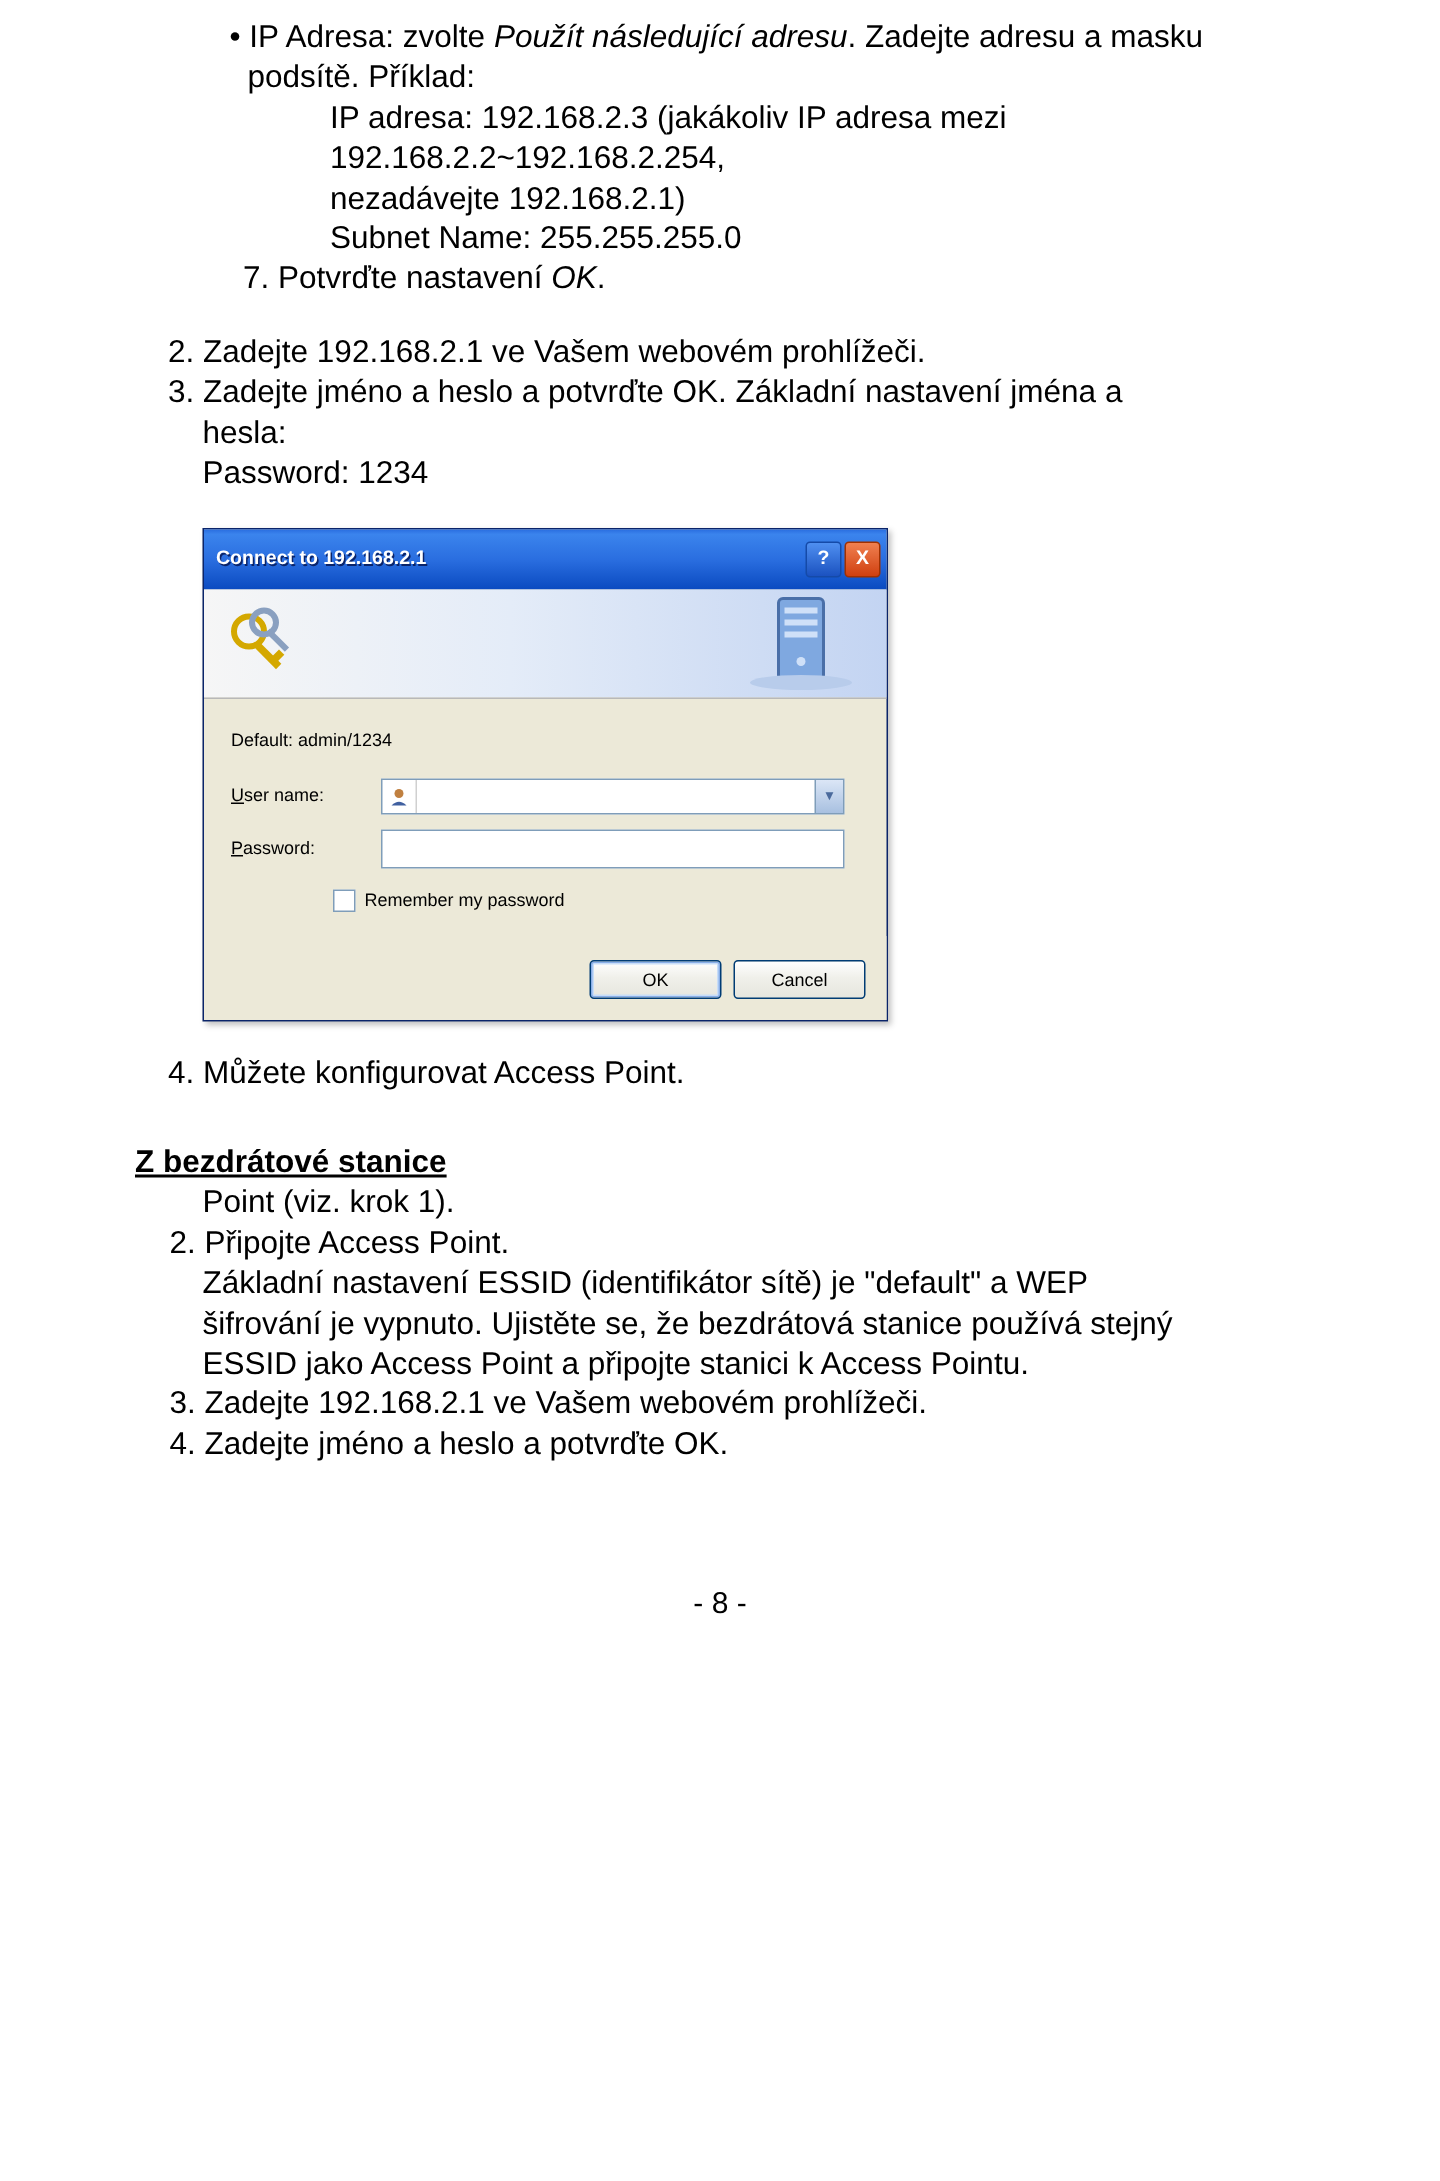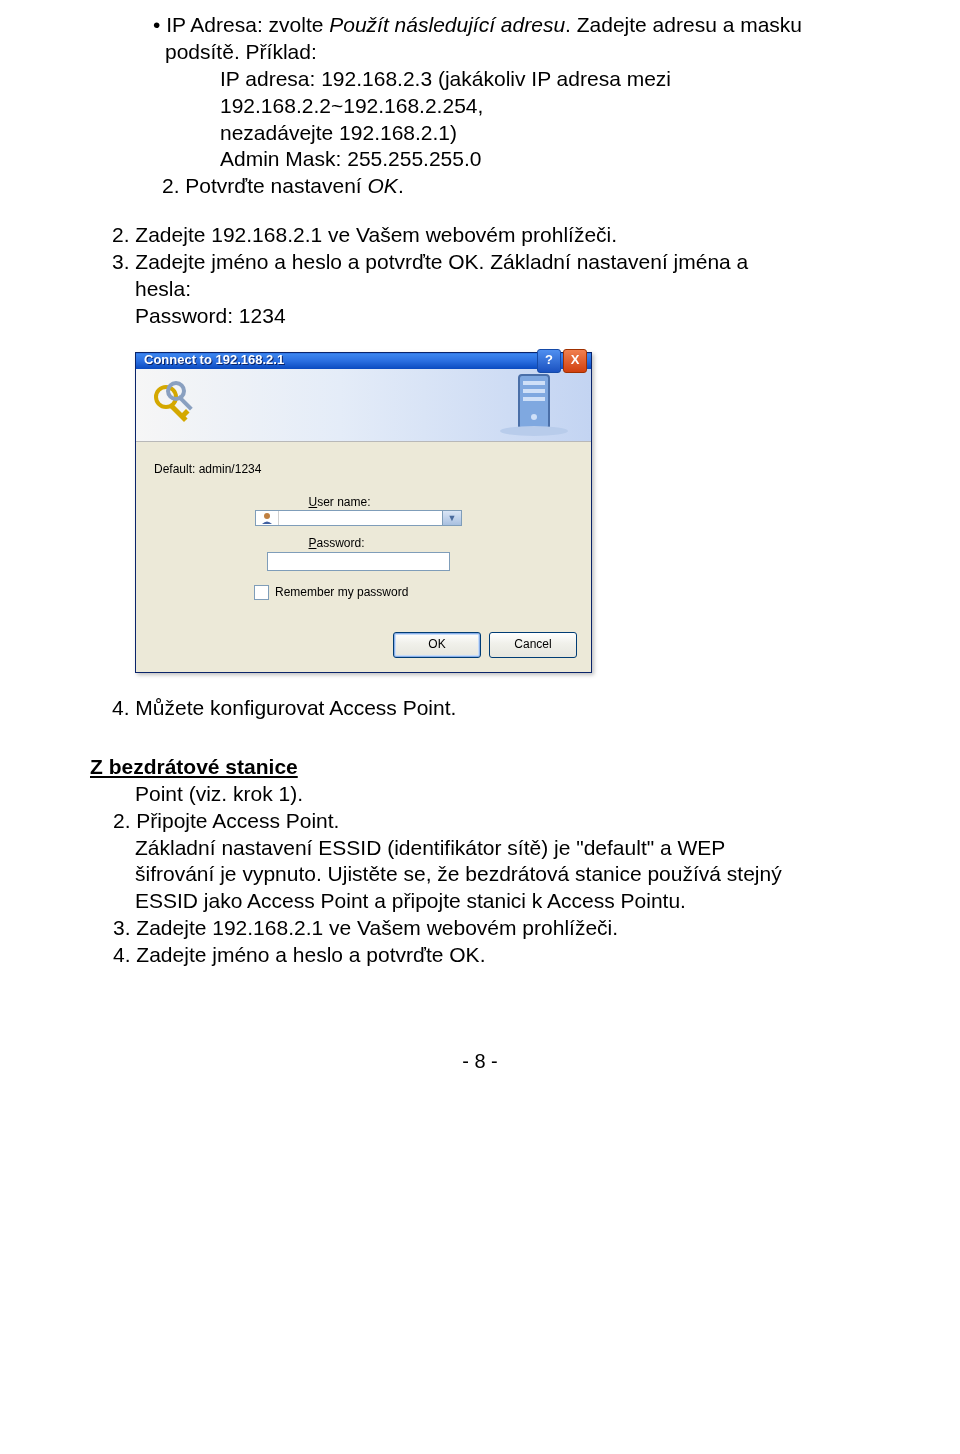--- a/index.html
+++ b/index.html
@@ -39,21 +39,21 @@
   
   .xp-dialog {
     width: 455px;
     border: 1px solid #0a246a;
     font-family: Tahoma, Arial, sans-serif;
     font-size: 12px;
     background: #ece9d8;
     box-shadow: 2px 2px 4px rgba(0,0,0,0.25);
   }
   .xp-titlebar {
-    height: 16px;
+    height: 40px;
     background: linear-gradient(to bottom, #2a6ee0 0%, #3b84ed 8%, #2a6ee0 50%, #0a4ac0 100%);
     display: flex;
     align-items: center;
     padding: 0 4px 0 8px;
     color: #fff;
     font-weight: bold;
     font-size: 13px;
   }
   .xp-titlebar .title { flex: 1; text-shadow: 1px 1px 0 #0a246a; }
   .xp-titlebtn {
@@ -79,21 +79,20 @@
     overflow: hidden;
   }
   .xp-body {
     padding: 20px 28px 10px 18px;
     color: #000;
   }
   .xp-row {
     display: flex;
     align-items: center;
     margin: 10px 0;
-    flex-direction: column;
   }
   .xp-label { width: 100px; }
   .xp-label .ul { text-decoration: underline; }
   .xp-input-wrap {
     flex: 1;
     display: flex;
     align-items: stretch;
     border: 1px solid #7f9db9;
     background: #fff;
     height: 22px;
@@ -121,21 +120,21 @@
   }
   .xp-pw {
     flex: 1;
     border: 1px solid #7f9db9;
     background: #fff;
     height: 22px;
   }
   .xp-check-row {
     display: flex;
     align-items: flex-end;
-    margin: 14px 0 6px 100px;
+    margin: 14px 0 6px 68px;
     gap: 6px;
   }
   .xp-checkbox {
     width: 13px; height: 13px;
     border: 1px solid #7f9db9;
     background: #fff;
   }
   .xp-btnrow {
     display: flex;
     justify-content: flex-end;
@@ -166,23 +165,23 @@
 
 <div class="page">
 
   <div class="bullet-row">
     • <b>IP Adresa</b><span>: zvolte </span><i>Použít následující adresu</i><span>. Zadejte adresu a masku podsítě. Příklad:</span>
   </div>
   <div class="indent-a">IP adresa: 192.168.2.3 (jakákoliv IP adresa mezi 192.168.2.2~192.168.2.254,</div>
   <div class="indent-a">
     <b>nezadávejte 192.168.2.1</b><span>)</span>
   </div>
-  <div class="indent-b">Admin Mask: 255.255.255.0</div>
+  <div class="indent-b">Subnet Name: 255.255.255.0</div>
   <div class="item7">
-    <span>2. Potvrďte nastavení </span><i>OK</i><span>.</span>
+    <span>7. Potvrďte nastavení </span><i>OK</i><span>.</span>
   </div>
 
   <div style="height:22px"></div>
 
   <div class="step-body2">
     <span>2. Zadejte  </span><b>192.168.2.1</b><span>  ve Vašem webovém prohlížeči.</span>
   </div>
 
   <div class="step-body2">3. Zadejte jméno a heslo a potvrďte OK. Základní nastavení jména a</div>
   <div class="sub">hesla:</div>

